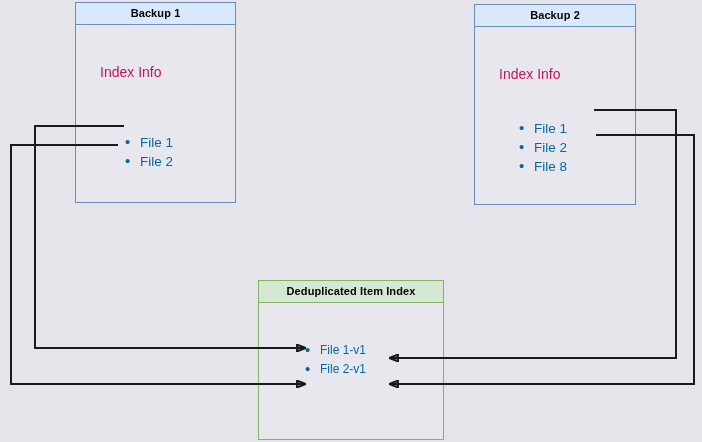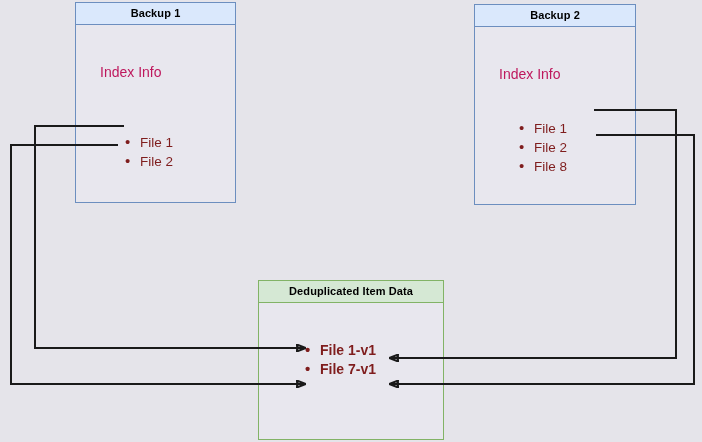--- a/index.html
+++ b/index.html
@@ -73,37 +73,36 @@
 
   .file-list {
     position: absolute;
     margin: 0;
     padding: 0;
     list-style: none;
   }
   .file-list li {
     font-size: 13.5px;
     line-height: 19px;
-    color: #7f1d1d;
+    color: #0369a1;
     white-space: nowrap;
     position: relative;
     padding-left: 15px;
   }
   .file-list li::before {
     content: "\2022";
     position: absolute;
     left: 0;
     top: -1px;
     font-size: 15px;
     line-height: 19px;
   }
   .dedup-list li {
-    font-size: 14px;
+    font-size: 12px;
     line-height: 19px;
-    font-weight: bold;
   }
   svg#edges {
     position: absolute;
     left: 0; top: 0;
     width: 702px;
     height: 442px;
     pointer-events: none;
   }
   svg#edges path, svg#edges line {
     fill: none;
@@ -133,25 +132,25 @@
       <div class="index-label" style="left:24px; top:39px;">Index Info</div>
       <ul class="file-list" style="left:44px; top:92px;">
         <li>File 1</li>
         <li>File 2</li>
         <li>File 8</li>
       </ul>
     </div>
   </div>
 
   <div class="box green" style="left:258px; top:280px; width:186px; height:160px;">
-    <div class="box-header">Deduplicated Item Data</div>
+    <div class="box-header">Deduplicated Item Index</div>
     <div class="box-body">
       <ul class="file-list dedup-list" style="left:46px; top:38px;">
         <li>File 1-v1</li>
-        <li>File 7-v1</li>
+        <li>File 2-v1</li>
       </ul>
     </div>
   </div>
 
   <svg id="edges" viewBox="0 0 702 442" xmlns="http://www.w3.org/2000/svg">
     <defs>
       <marker id="arrow" markerWidth="10" markerHeight="8" refX="9.4" refY="4" orient="auto" markerUnits="userSpaceOnUse">
         <path d="M0,0 L10,4 L0,8 L2.4,4 Z" fill="#1a1a1a" stroke="none"></path>
       </marker>
     </defs>

